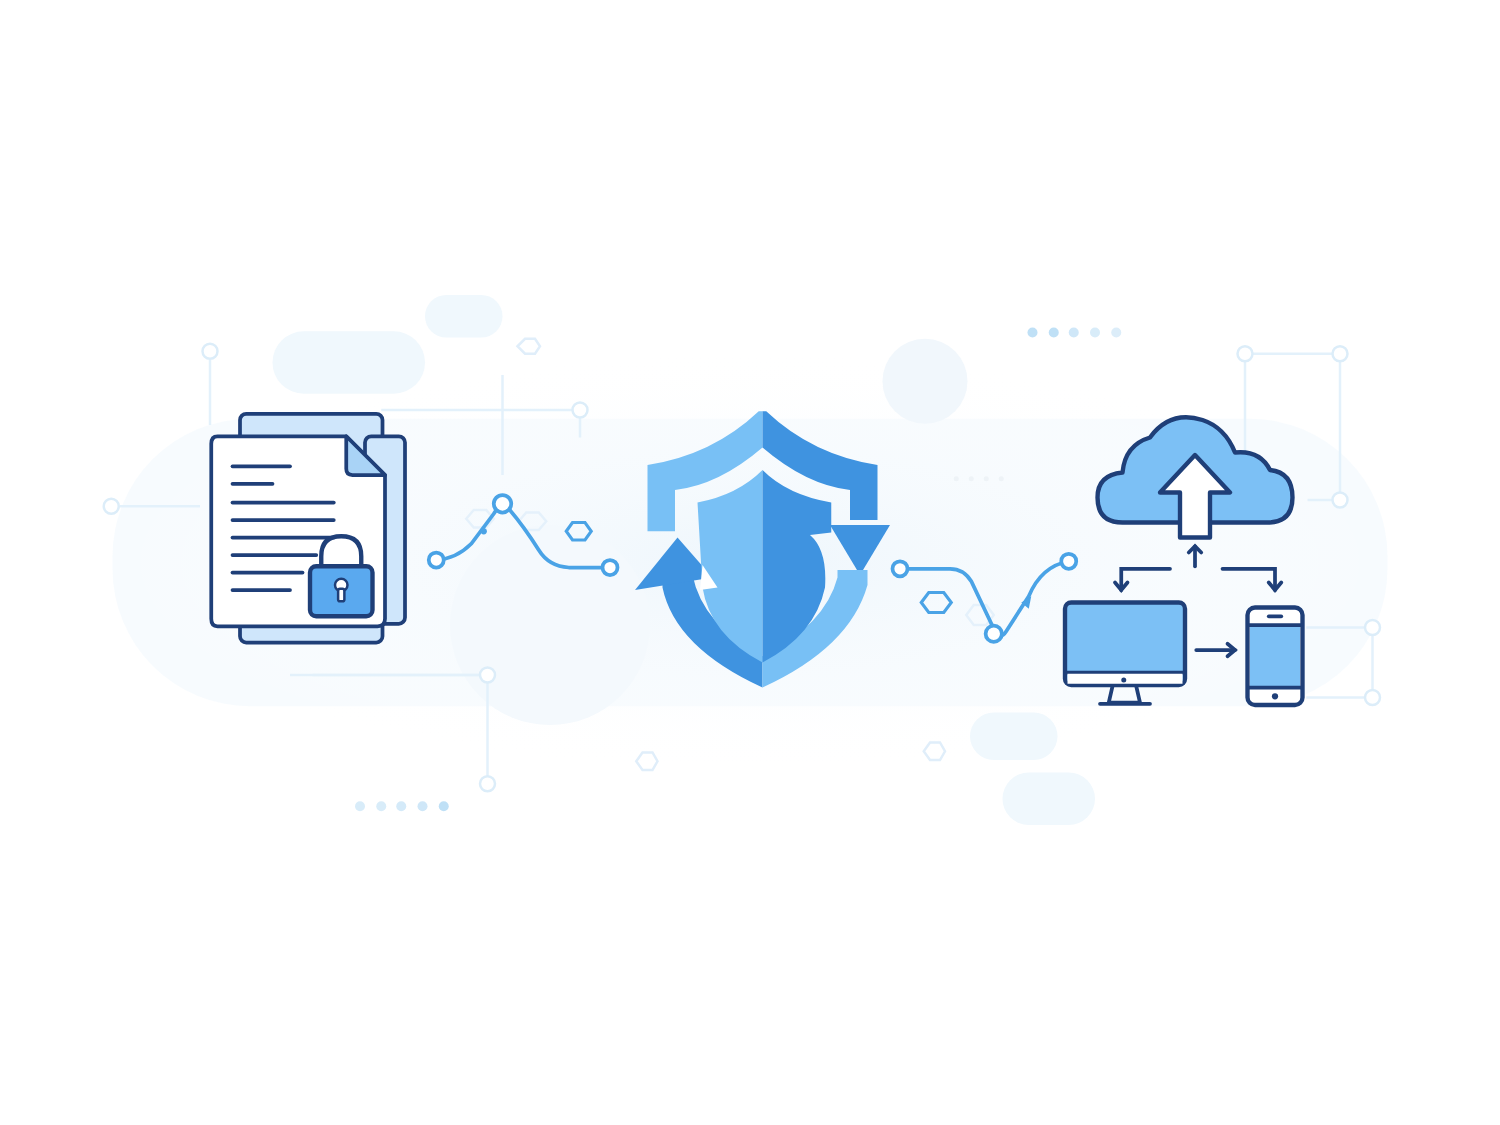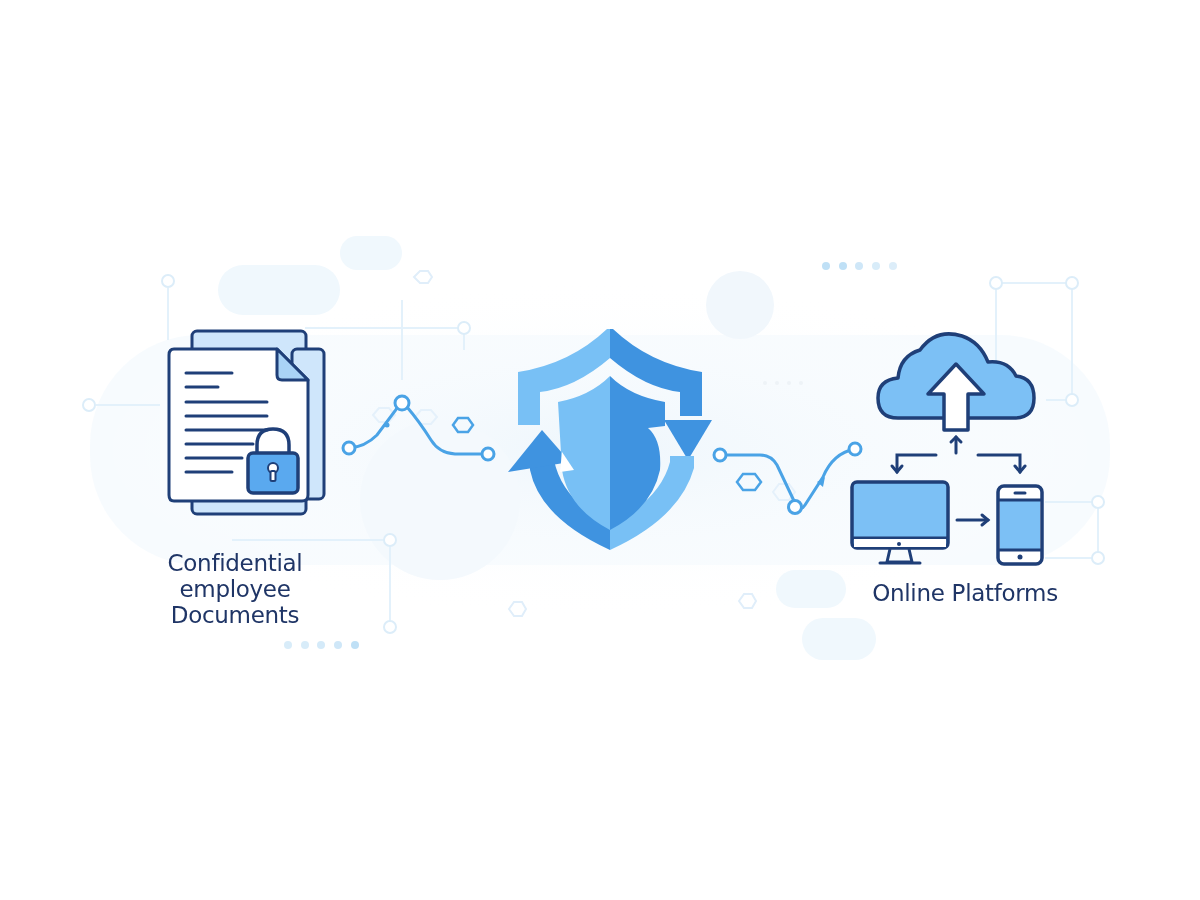--- a/index.html
+++ b/index.html
@@ -123,25 +123,20 @@
       <line x1="26" y1="147" x2="72" y2="147"></line>
     </g>
     <g>
       <path d="M97 128 L97 120 Q97 104 113 104 Q129 104 129 120 L129 128" fill="none" stroke="#1f3f78" stroke-width="3.5"></path>
       <rect x="88" y="128" width="50" height="40" rx="5" fill="#5aa9ef" stroke="#1f3f78" stroke-width="3.5"></rect>
       <circle cx="113" cy="143" r="5" fill="#ffffff" stroke="#1f3f78" stroke-width="2"></circle>
       <rect x="110.5" y="146" width="5" height="10" rx="1.5" fill="#ffffff" stroke="#1f3f78" stroke-width="2"></rect>
     </g>
   </svg>
 
-  <div class="label label-left">
-    <span>Confidential</span>
-    <span>employee</span>
-    <span>Documents</span>
-  </div>
 
   <svg class="icon" style="left:335px;top:385px;" width="170" height="85" viewBox="0 0 170 85">
     <polygon points="38,30 44,23 54,23 60,30 54,37 44,37" fill="none" stroke="#e5f1fb" stroke-width="2"></polygon>
     <polygon points="80,32 86,25 96,25 102,32 96,39 86,39" fill="none" stroke="#e5f1fb" stroke-width="2"></polygon>
     <polygon points="118,40 123,33 133,33 138,40 133,47 123,47" fill="none" stroke="#4aa3e6" stroke-width="2.5"></polygon>
     <path d="M14 63 Q30 62 42 50 L60 26 Q66 16 72 22 Q84 36 96 55 Q104 68 120 69 L152 69" fill="none" stroke="#4aa3e6" stroke-width="3"></path>
     <circle cx="52" cy="40" r="2.5" fill="#4aa3e6"></circle>
     <circle cx="14" cy="63" r="6" fill="#ffffff" stroke="#4aa3e6" stroke-width="3"></circle>
     <circle cx="67" cy="18" r="7" fill="#ffffff" stroke="#4aa3e6" stroke-width="3"></circle>
     <circle cx="153" cy="69" r="6" fill="#ffffff" stroke="#4aa3e6" stroke-width="3"></circle>
@@ -205,16 +200,15 @@
       <rect x="158" y="166" width="44" height="78" rx="6" fill="#ffffff" stroke="#1f3f78" stroke-width="3.5"></rect>
       <rect x="160" y="180" width="40" height="50" fill="#7cc0f5"></rect>
       <line x1="158" y1="180" x2="202" y2="180" stroke="#1f3f78" stroke-width="3"></line>
       <line x1="158" y1="230" x2="202" y2="230" stroke="#1f3f78" stroke-width="3"></line>
       <line x1="175" y1="173" x2="185" y2="173" stroke="#1f3f78" stroke-width="3" stroke-linecap="round"></line>
       <circle cx="180" cy="237" r="2.5" fill="#1f3f78"></circle>
     </g>
   </svg>
 
   <div class="label label-right">
-    <span>Online Platforms</span>
   </div>
 
 </div>
 
 </body></html>

